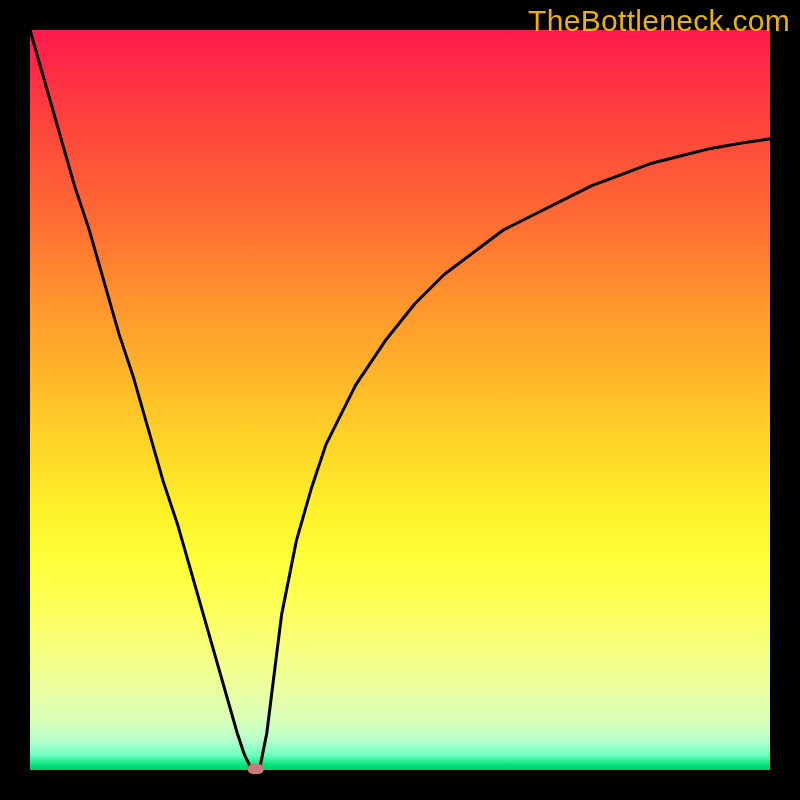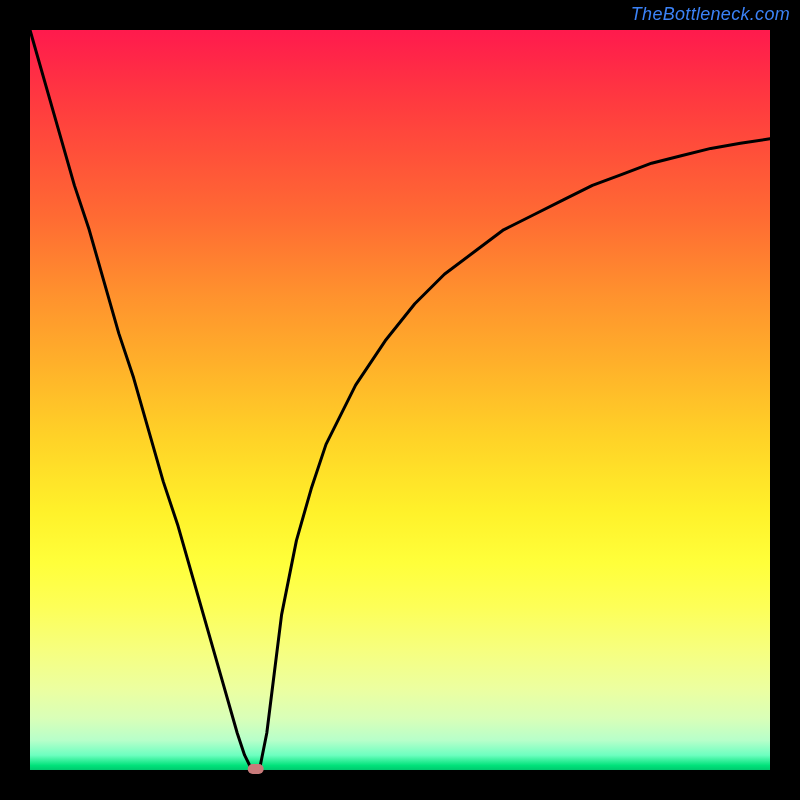--- a/index.html
+++ b/index.html
@@ -13,26 +13,25 @@
   }
   #stage {
     position: relative;
     width: 800px;
     height: 800px;
   }
   #watermark {
     position: absolute;
     top: 4px;
     right: 10px;
-    color: #3b82f6;
-    font-size: 18px;
+    color: #eab308;
+    font-size: 30px;
     font-weight: 500;
     letter-spacing: 0.3px;
     z-index: 5;
-    font-style: italic;
   }
   
   #plot {
     position: absolute;
     left: 30px;
     top: 30px;
     width: 740px;
     height: 740px;
     
     background: linear-gradient(

